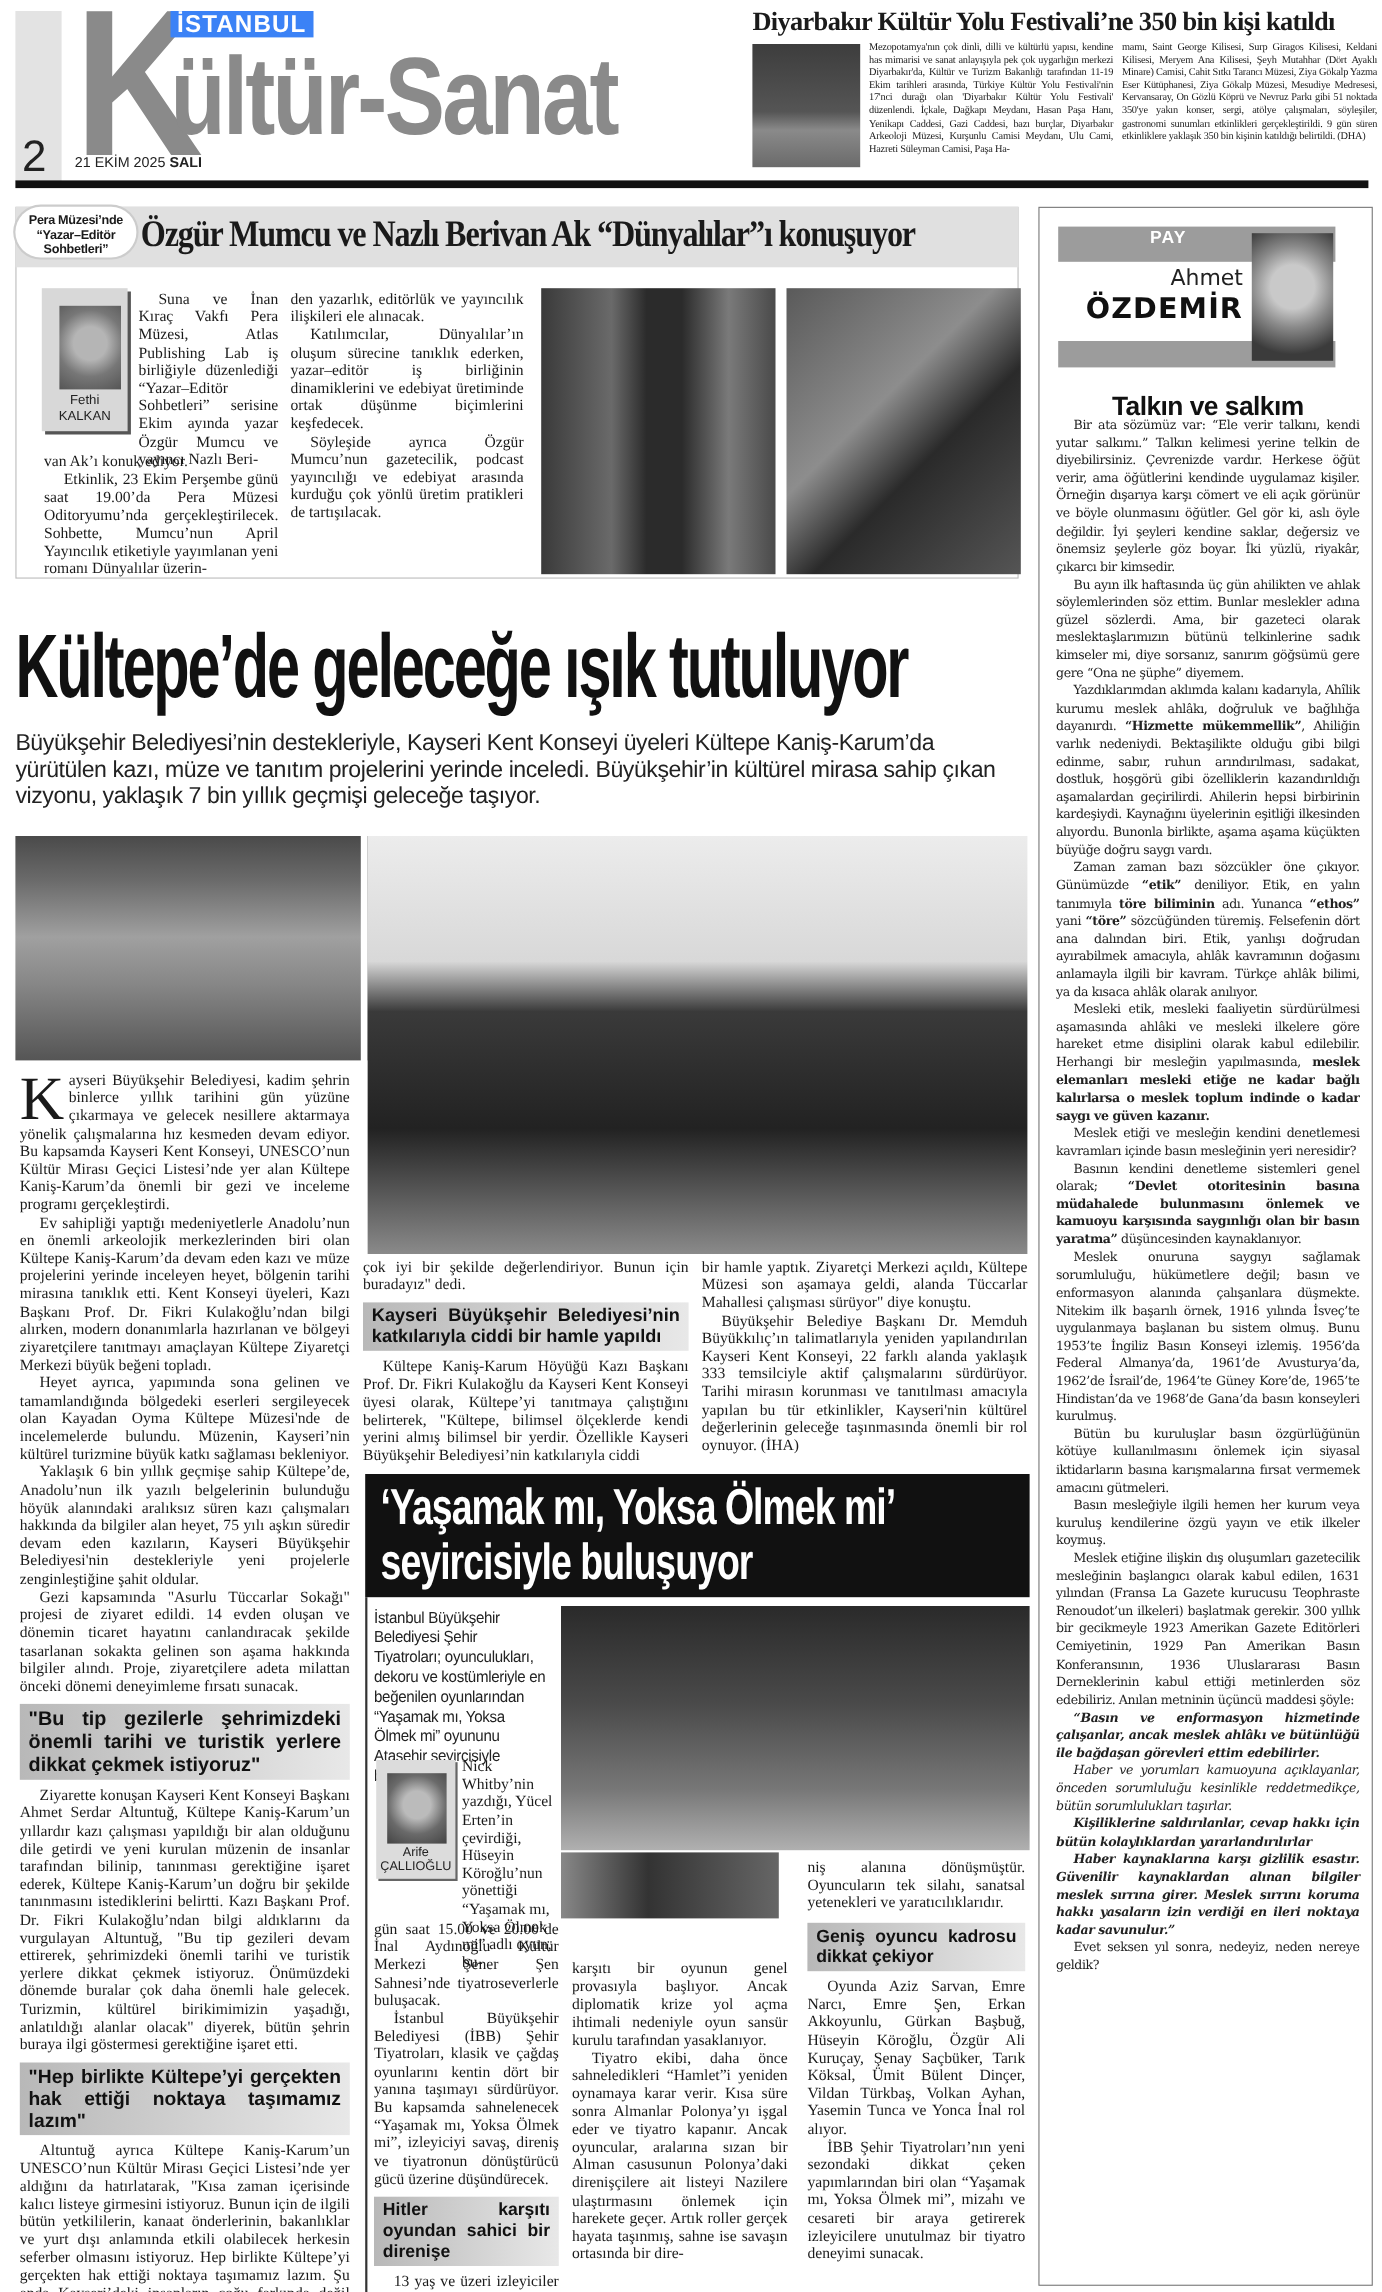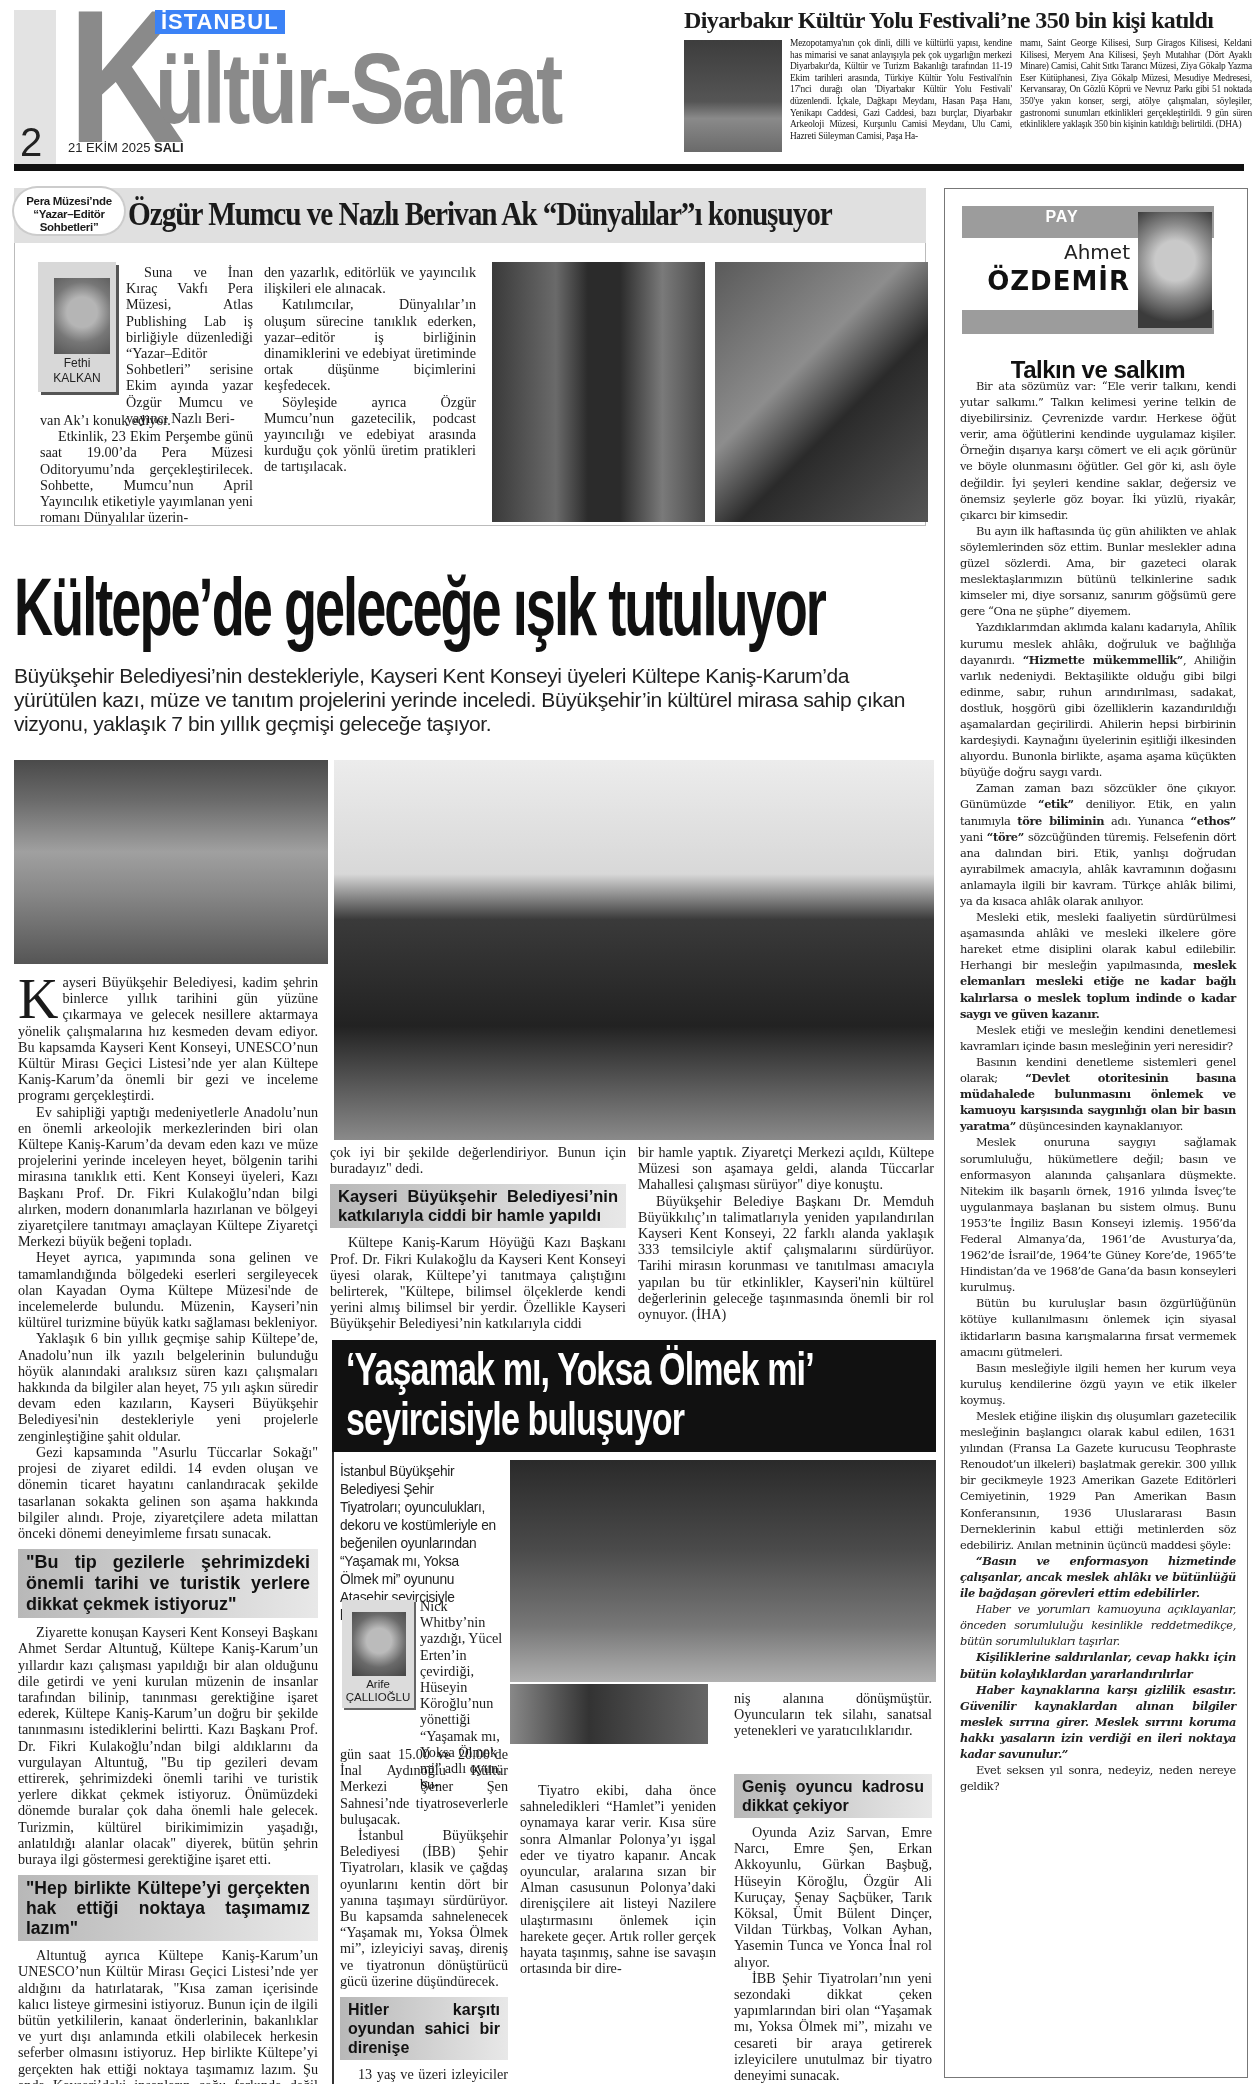--- a/index.html
+++ b/index.html
@@ -63,21 +63,21 @@
   #ym-lead { left: 340px; top: 1462px; width: 168px; font-family: "Liberation Sans", sans-serif; font-size: 14.6px; line-height: 18px; color: #222; letter-spacing: -0.3px; transform: scaleX(0.94); transform-origin: left top; }
   #ym-photo { left: 510px; top: 1460px; width: 426px; height: 222px; background: linear-gradient(180deg,#2a2a2a 0%,#4a4a4a 40%,#777 75%,#b0b0b0 100%); }
   #ym-photo2 { left: 510px; top: 1684px; width: 198px; height: 60px; background: linear-gradient(90deg,#888,#333 40%,#666); }
   #ym-authbox { left: 342px; top: 1600px; width: 72px; height: 108px; background: #dcdcdc; box-shadow: 2px 2px 0 #666; }
   #ym-authphoto { left: 352px; top: 1612px; width: 54px; height: 64px; background: radial-gradient(circle at 50% 45%, #bbb 0 28%, #6a6a6a 60%, #444 100%); }
   #ym-authname { left: 342px; top: 1678px; width: 72px; text-align: center; font-family: "Liberation Sans", sans-serif; font-size: 11.5px; line-height: 13px; color: #222; }
   #ym-col1a { left: 420px; top: 1598px; width: 88px; font-family: "Liberation Serif", serif; font-size: 14.2px; line-height: 16.2px; }
   #ym-col1b { left: 340px; top: 1746px; width: 168px; }
   #ym-col2 { left: 520px; top: 1782px; width: 196px; }
   #ym-col3top { left: 734px; top: 1690px; width: 198px; }
-  #ym-col3 { left: 734px; top: 1748px; width: 198px; margin-top: 26px; }
+  #ym-col3 { left: 734px; top: 1748px; width: 198px; }
 
   
   #pay-box { left: 944px; top: 188px; width: 304px; height: 1890px; border: 1px solid #777; }
   #pay-band1 { left: 962px; top: 206px; width: 252px; height: 32px; background: #9c9c9c; }
   #pay-label { left: 962px; top: 208px; width: 200px; text-align: center; font-family: "Liberation Sans", sans-serif; font-weight: bold; font-size: 16px; color: #fff; letter-spacing: 1px; }
   #pay-band2 { left: 962px; top: 310px; width: 252px; height: 24px; background: #9c9c9c; }
   #pay-fn { left: 962px; top: 240px; width: 168px; text-align: right; font-family: "DejaVu Sans", sans-serif; font-size: 20px; color: #222; }
   #pay-ln { left: 962px; top: 266px; width: 168px; text-align: right; font-family: "DejaVu Sans", sans-serif; font-weight: bold; font-size: 26px; color: #111; letter-spacing: 1px; }
   #pay-photo { left: 1138px; top: 212px; width: 74px; height: 116px; background: radial-gradient(circle at 50% 42%, #c9c9c9 0 26%, #8a8a8a 48%, #3b3b3b 80%); }
   #pay-title { left: 950px; top: 356px; width: 296px; text-align: center; font-family: "Liberation Sans", sans-serif; font-weight: bold; font-size: 24px; color: #111; letter-spacing: -0.5px; }
@@ -164,20 +164,21 @@
     <div>ÇALLIOĞLU</div>
   </div>
 <div class="abs" id="ym-col1a">Nick Whitby’nin yazdığı, Yücel Erten’in çevirdiği, Hüseyin Köroğlu’nun yönettiği “Yaşamak mı, Yoksa Ölmek mi” adlı oyun, bu-</div>
 <div class="abs body-text" id="ym-col1b">
   <p style="text-indent:0">gün saat 15.00 ve 20.00’de İnal Aydınoğlu Kültür Merkezi Şener Şen Sahnesi’nde tiyatroseverlerle buluşacak.</p>
   <p>İstanbul Büyükşehir Belediyesi (İBB) Şehir Tiyatroları, klasik ve çağdaş oyunlarını kentin dört bir yanına taşımayı sürdürüyor. Bu kapsamda sahnelenecek “Yaşamak mı, Yoksa Ölmek mi”, izleyiciyi savaş, direniş ve tiyatronun dönüştürücü gücü üzerine düşündürecek.</p>
   <div class="subhead" style="font-size:16px;line-height:19px;">Hitler karşıtı oyundan sahici bir direnişe</div>
   <p>13 yaş ve üzeri izleyiciler için uygun olan oyun, Polonya’nın Nazi işgali öncesinde, Varşova Tiyatrosu’nda Hitler</p>
 </div>
 <div class="abs body-text" id="ym-col2">
+  <p style="text-indent:0">karşıtı bir oyunun genel provasıyla başlıyor. Ancak diplomatik krize yol açma ihtimali nedeniyle oyun sansür kurulu tarafından yasaklanıyor.</p>
   <p>Tiyatro ekibi, daha önce sahneledikleri “Hamlet”i yeniden oynamaya karar verir. Kısa süre sonra Almanlar Polonya’yı işgal eder ve tiyatro kapanır. Ancak oyuncular, aralarına sızan bir Alman casusunun Polonya’daki direnişçilere ait listeyi Nazilere ulaştırmasını önlemek için harekete geçer. Artık roller gerçek hayata taşınmış, sahne ise savaşın ortasında bir dire-</p>
 </div>
 <div class="abs body-text" id="ym-col3top">
     <p style="text-indent:0">niş alanına dönüşmüştür. Oyuncuların tek silahı, sanatsal yetenekleri ve yaratıcılıklarıdır.</p>
   </div>
 <div class="abs body-text" id="ym-col3">
   <div class="subhead" style="font-size:16px;line-height:19px;margin-top:0;">Geniş oyuncu kadrosu dikkat çekiyor</div>
   <p>Oyunda Aziz Sarvan, Emre Narcı, Emre Şen, Erkan Akkoyunlu, Gürkan Başbuğ, Hüseyin Köroğlu, Özgür Ali Kuruçay, Şenay Saçbüker, Tarık Köksal, Ümit Bülent Dinçer, Vildan Türkbaş, Volkan Ayhan, Yasemin Tunca ve Yonca İnal rol alıyor.</p>
   <p>İBB Şehir Tiyatroları’nın yeni sezondaki dikkat çeken yapımlarından biri olan “Yaşamak mı, Yoksa Ölmek mi”, mizahı ve cesareti bir araya getirerek izleyicilere unutulmaz bir tiyatro deneyimi sunacak.</p>
 </div>

